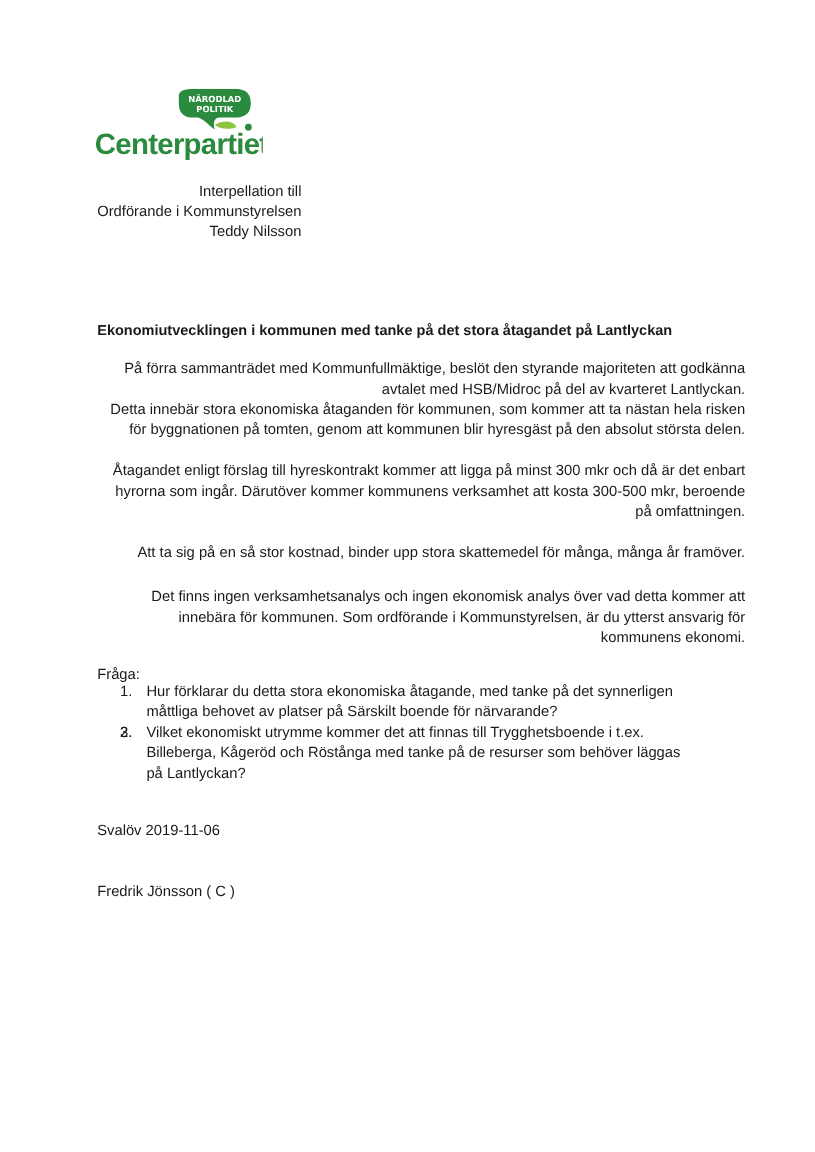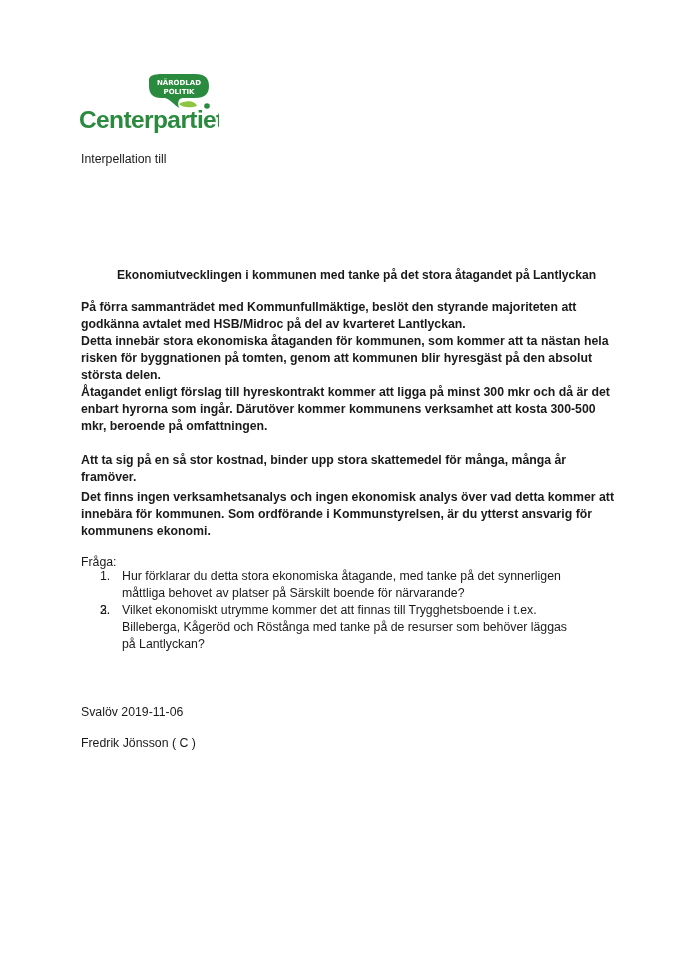--- a/index.html
+++ b/index.html
@@ -5,57 +5,59 @@
     html, body { margin: 0; padding: 0; background: #ffffff; }
     body {
       width: 679px; height: 960px; position: relative; overflow: hidden;
       font-family: "Liberation Sans", "DejaVu Sans", sans-serif;
       color: #1a1a1a;
     }
     .logo {
       position: absolute; left: 79px; top: 74px; width: 140px; height: 60px;
     }
     .logo svg { display: block; }
-    .block { position: absolute; left: 81px; font-size: 12.3px; line-height: 17px; }
+    .block { position: absolute; left: 81px; font-size: 12.3px; line-height: 17px; text-align: right; }
     .addressee { top: 151px; }
     .addressee div { white-space: nowrap; }
-    .title { top: 267px; font-weight: bold; font-size: 12.1px; white-space: nowrap; margin-left: 36px; }
-    .para { width: 540px; font-weight: bold; }
+    .title { top: 267px; font-weight: bold; font-size: 12.1px; white-space: nowrap; }
+    .para { width: 540px; }
     .p1 { top: 299px; }
     .p2 { top: 384px; }
     .p3 { top: 452px; }
     .p4 { top: 489px; }
     .fraga { top: 554px; }
     .questions {
       position: absolute; left: 100px; top: 568px; width: 480px;
       font-size: 12.3px; line-height: 17px; margin: 0; padding: 0; list-style: none;
     }
     .questions li { position: relative; padding-left: 22px; }
     .questions .num { position: absolute; left: 0; top: 0; }
-    .place-date { top: 704px; }
+    .place-date { top: 684px; }
     .signature { top: 735px; }
   </style>
 </head>
 <body>
 
 <div class="logo">
   <svg width="140" height="60" viewBox="0 0 140 60">
 
     <path d="M70 6 C70 2, 74 0, 84 0 L116 0 C126 0, 130 4, 130 12 C130 20, 126 24, 116 24 L104 24 C100 24, 98 28, 100 34 C94 30, 92 26, 86 24 L82 24 C74 24, 70 20, 70 12 Z" fill="#2a8a3e"></path>
 
     <path d="M100 30 C106 26, 116 26, 118 32 C112 34, 104 34, 100 30 Z" fill="#8cc63f"></path>
     <circle cx="128" cy="32" r="2.8" fill="#2a8a3e"></circle>
     <text x="100" y="11" text-anchor="middle" font-family="DejaVu Sans, sans-serif" font-weight="bold" font-size="7" fill="#ffffff">NÄRODLAD</text>
     <text x="100" y="19.5" text-anchor="middle" font-family="DejaVu Sans, sans-serif" font-weight="bold" font-size="7" fill="#ffffff">POLITIK</text>
     <text x="0" y="54" font-family="Liberation Sans, sans-serif" font-weight="bold" font-size="24.5" fill="#2a8a3e" letter-spacing="-0.6">Centerpartiet</text>
   </svg>
 </div>
 
 <div class="block addressee">
   <div>Interpellation till</div>
+  <div>Ordförande i Kommunstyrelsen</div>
+  <div>Teddy Nilsson</div>
 </div>
 
 <div class="block title">Ekonomiutvecklingen i kommunen med tanke på det stora åtagandet på Lantlyckan</div>
 
 <div class="block para p1">
   <div>På förra sammanträdet med Kommunfullmäktige, beslöt den styrande majoriteten att godkänna avtalet med HSB/Midroc på del av kvarteret Lantlyckan.</div>
   <div>Detta innebär stora ekonomiska åtaganden för kommunen, som kommer att ta nästan hela risken för byggnationen på tomten, genom att kommunen blir hyresgäst på den absolut största delen.</div>
 </div>
 
 <div class="block para p2">

